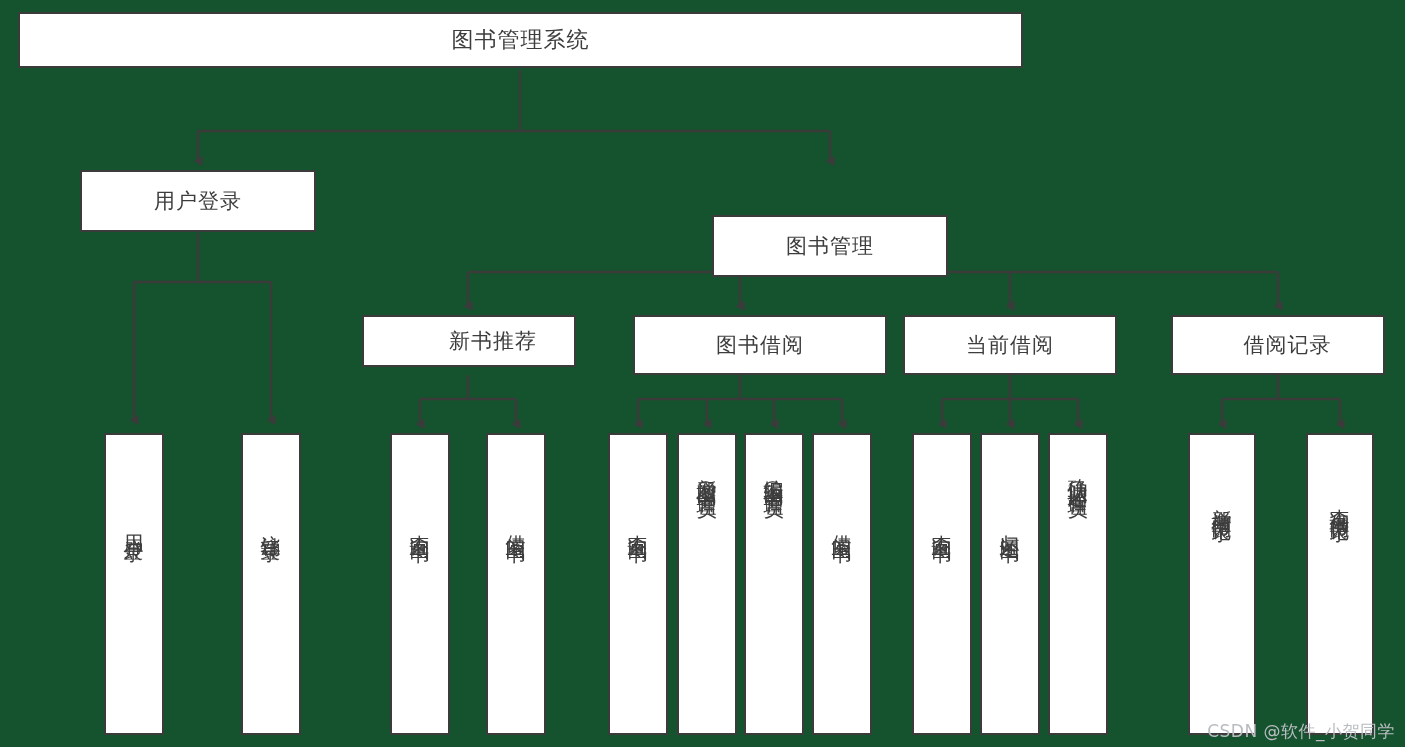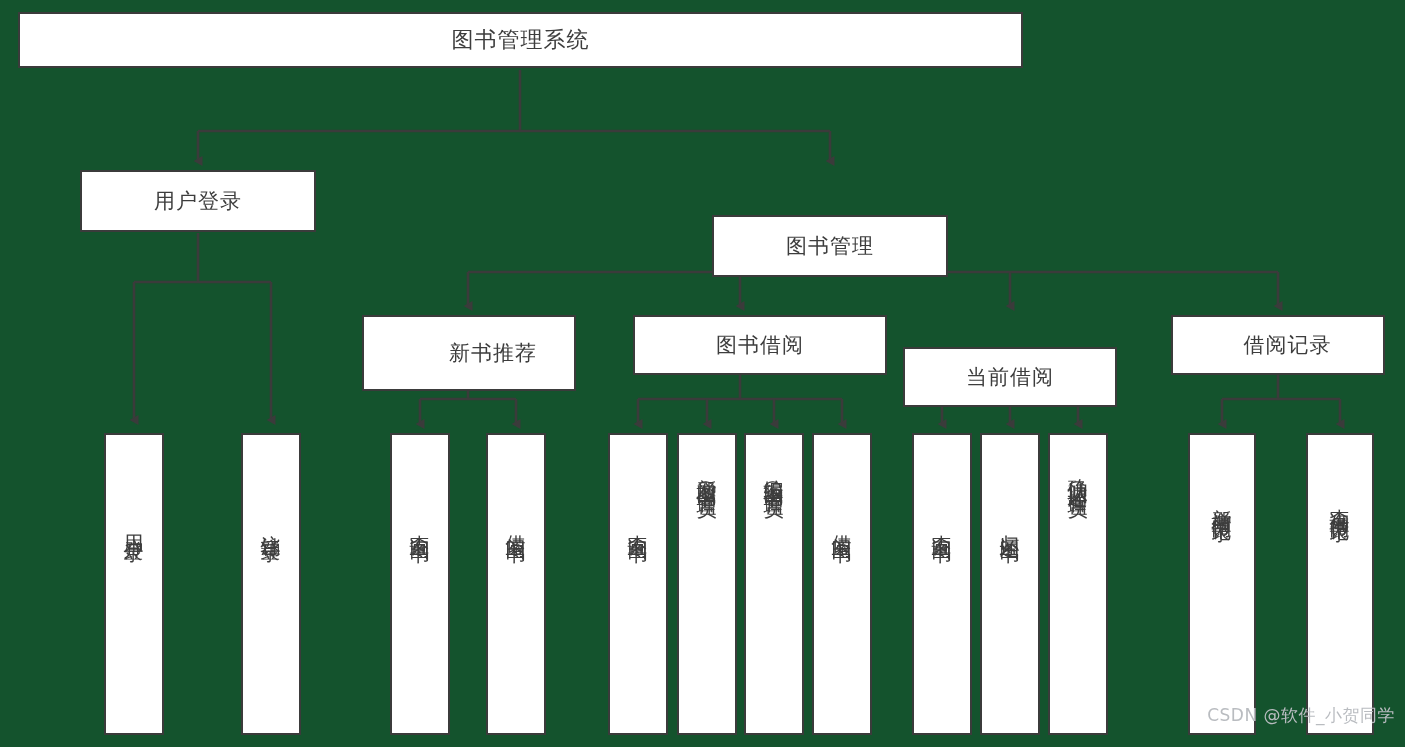--- a/index.html
+++ b/index.html
@@ -67,21 +67,21 @@
   }
   .node.vertical.tall .label {
     padding-top: 22px;
   }
   .node.vertical.medium .label {
     padding-top: 52px;
   }
   .watermark {
     position: absolute;
     right: 10px;
-    bottom: 20px;
+    bottom: 4px;
     font-size: 17px;
     color: #b9bcc0;
     white-space: nowrap;
     letter-spacing: 0.5px;
     pointer-events: none;
   }
 </style>
 </head>
 <body>
 
@@ -141,27 +141,27 @@
     <span class="label">图书管理系统</span>
   </div>
 
   <div class="node horizontal" style="left:80px; top:170px; width:236px; height:62px;">
     <span class="label">用户登录</span>
   </div>
   <div class="node horizontal" style="left:712px; top:170px; width:236px; height:62px;margin-top:45px;">
     <span class="label">图书管理</span>
   </div>
 
-  <div class="node horizontal" style="left:362px; top:315px; width:214px; height:76px;padding-left:48px;">
+  <div class="node horizontal" style="left:362px; top:315px; width:214px; height:52px;padding-left:48px;">
     <span class="label">新书推荐</span>
   </div>
   <div class="node horizontal" style="left:633px; top:315px; width:254px; height:60px;">
     <span class="label">图书借阅</span>
   </div>
-  <div class="node horizontal" style="left:903px; top:315px; width:214px; height:60px;margin-top:32px;">
+  <div class="node horizontal" style="left:903px; top:315px; width:214px; height:60px;">
     <span class="label">当前借阅</span>
   </div>
   <div class="node horizontal" style="left:1171px; top:315px; width:214px; height:60px;padding-left:19px;">
     <span class="label">借阅记录</span>
   </div>
 
   <div class="node vertical mid" style="left:104px; top:433px; width:60px; height:302px;">
     <span class="label">用户登录</span>
   </div>
   <div class="node vertical mid" style="left:241px; top:433px; width:60px; height:302px;">

